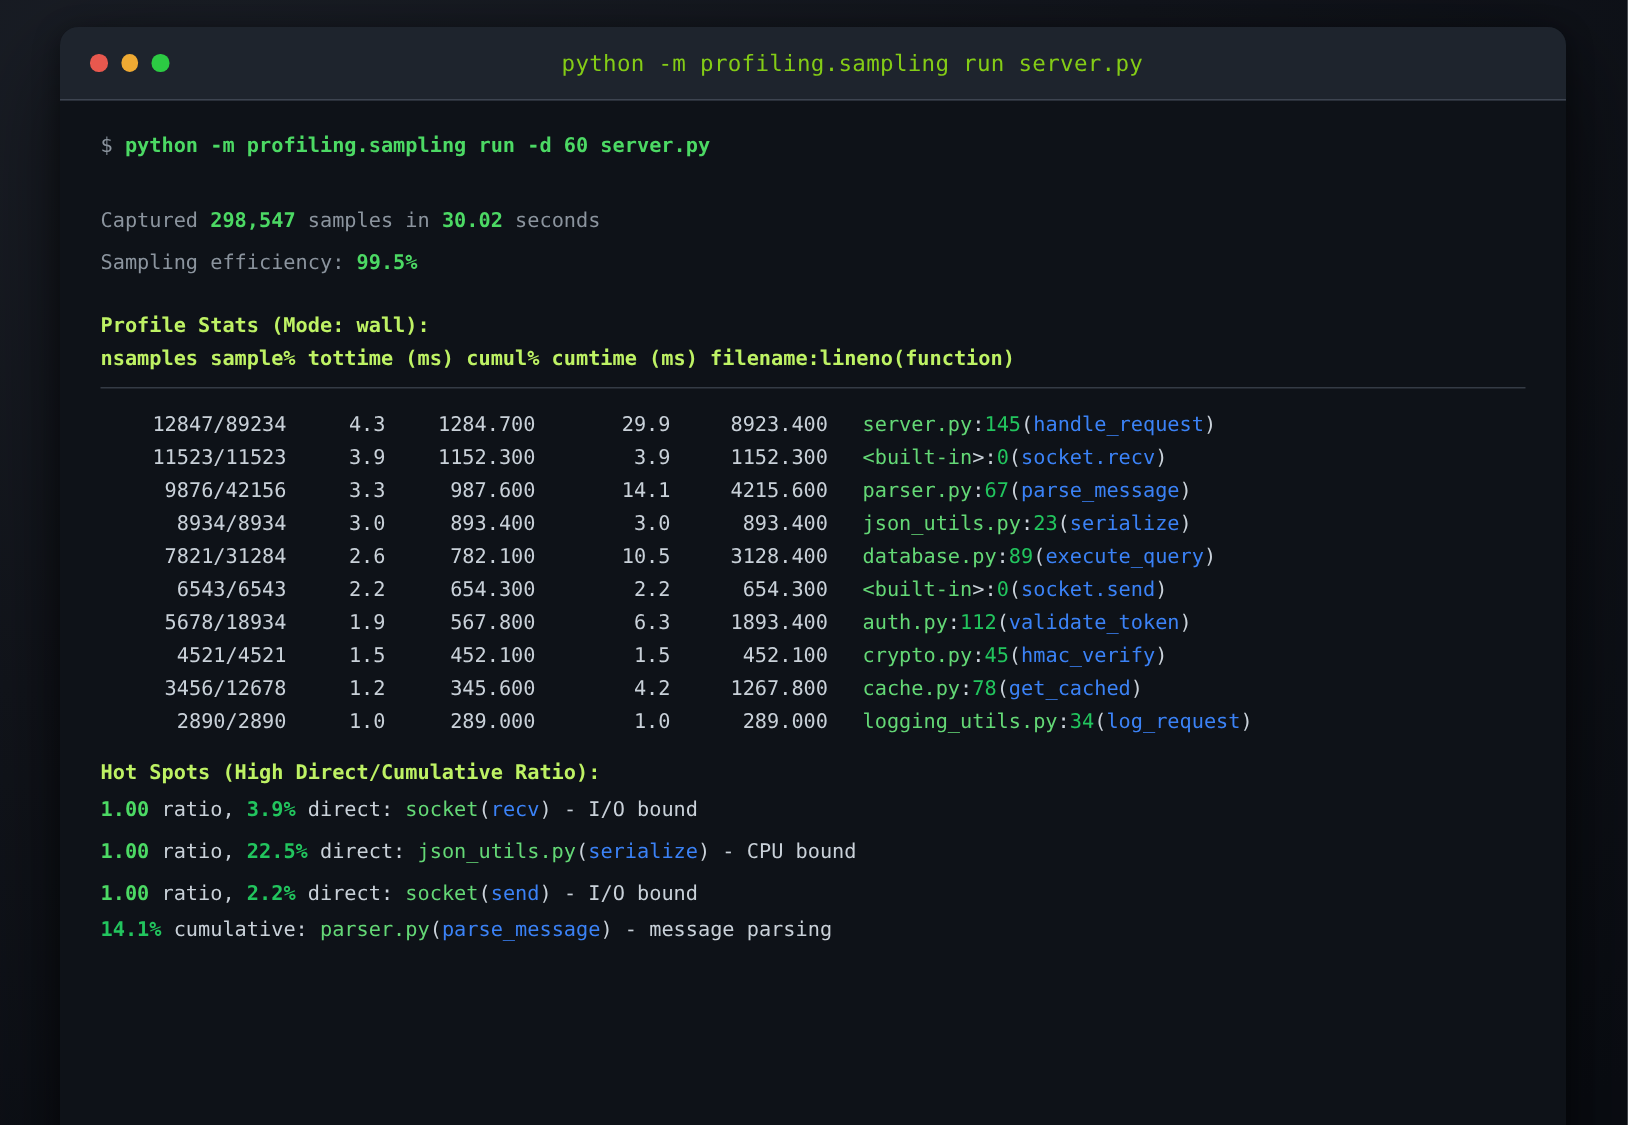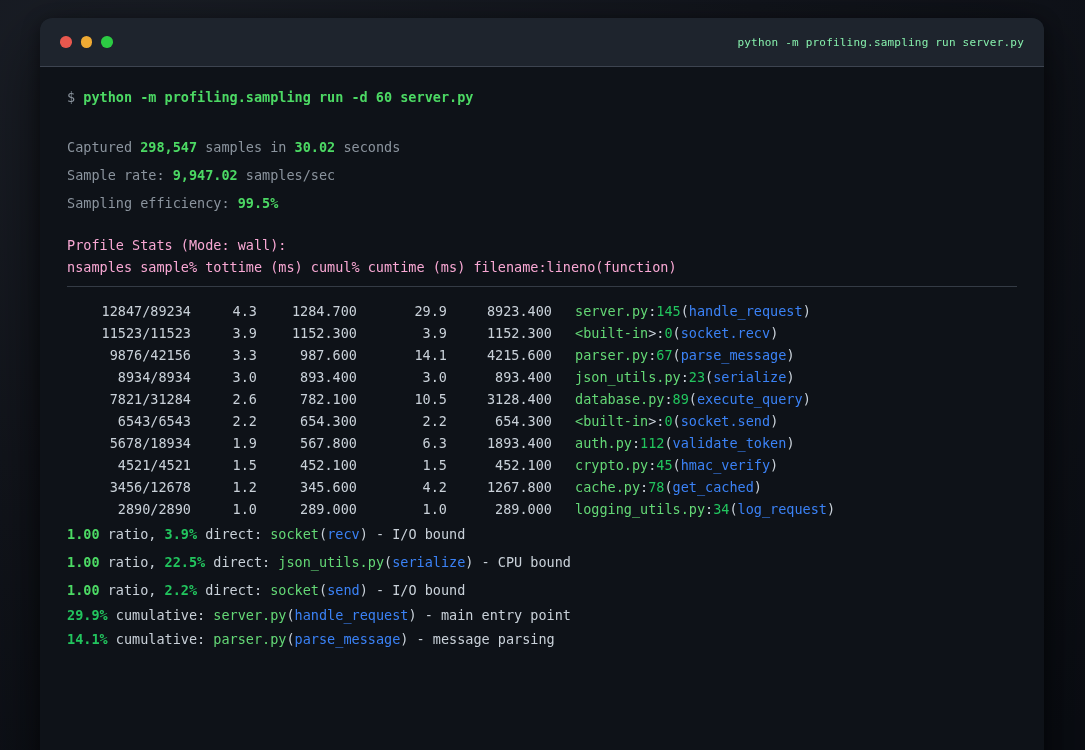--- a/index.html
+++ b/index.html
@@ -35,43 +35,43 @@
   .light {
     width: 11.5px; height: 11.5px;
     border-radius: 50%;
     border: none; padding: 0; cursor: pointer;
   }
   .light.red    { background: #e8584e; }
   .light.yellow { background: #efaa33; }
   .light.green  { background: #2ccb43; }
   .titletext {
     flex: 1;
-    text-align: right;
-    color: #86efac;
-    font-size: 11px;
+    text-align: center;
+    color: #84cc16;
+    font-size: 15px;
     letter-spacing: 0.2px;
   }
   .term {
     padding: 19px 27px 0 27px;
     font-size: 13.5px;
     color: #c9d1d9;
   }
   .line {
     line-height: 22px;
     height: 22px;
     white-space: pre;
   }
   .muted   { color: #8b949e; }
   .fg      { color: #c9d1d9; }
   .grn     { color: #4cd964; }
   .grnfile { color: #64d876; }
   .org     { color: #22c55e; }
   .blu     { color: #3b82f6; }
   .bold    { font-weight: bold; }
-  .heading { color: #f9a8d4; font-weight: normal; }
+  .heading { color: #bef264; font-weight: bold; }
   .table-divider {
     border-top: 1px solid #343b45;
     margin: 8px 0 13px 0;
   }
   .prow { display: flex; }
   .cell { white-space: pre; }
   .c-num { text-align: right; }
   .c1 { width: 124px; }
   .c2 { width: 66px; }
   .c3 { width: 100px; }
@@ -99,21 +99,20 @@
     </div>
     <div class="titletext">python -m profiling.sampling run server.py</div>
   </div>
 
   <div class="term">
 
     <div class="line"><span class="muted">$ </span><span class="grn bold">python -m profiling.sampling run -d 60 server.py</span></div>
 
     <div class="line mt16"><span class="muted">Captured </span><span class="grn bold">298,547</span><span class="muted"> samples in </span><span class="grn bold">30.02</span><span class="muted"> seconds</span></div>
 
-    <div class="line mt6"><span class="muted">Sample rate: </span><span class="grn bold">9,947.02</span><span class="muted"> samples/sec</span></div>
 
     <div class="line mt6"><span class="muted">Sampling efficiency: </span><span class="grn bold">99.5%</span></div>
 
     <div class="line heading mt20">Profile Stats (Mode: wall):</div>
     <div class="line heading">nsamples sample% tottime (ms) cumul% cumtime (ms) filename:lineno(function)</div>
 
     <div class="table-divider"></div>
 
     <div id="profile-rows">
         <div class="prow line"><div class="cell c-num fg c1">12847/89234</div><div class="cell c-num fg c2">4.3</div><div class="cell c-num fg c3">1284.700</div><div class="cell c-num fg c4">29.9</div><div class="cell c-num fg c5">8923.400</div><div class="cell c6"><span class="grnfile">server.py</span><span class="fg">:</span><span class="org">145</span><span class="fg">(</span><span class="blu">handle_request</span><span class="fg">)</span></div></div>
@@ -122,25 +121,25 @@
         <div class="prow line"><div class="cell c-num fg c1">8934/8934</div><div class="cell c-num fg c2">3.0</div><div class="cell c-num fg c3">893.400</div><div class="cell c-num fg c4">3.0</div><div class="cell c-num fg c5">893.400</div><div class="cell c6"><span class="grnfile">json_utils.py</span><span class="fg">:</span><span class="org">23</span><span class="fg">(</span><span class="blu">serialize</span><span class="fg">)</span></div></div>
         <div class="prow line"><div class="cell c-num fg c1">7821/31284</div><div class="cell c-num fg c2">2.6</div><div class="cell c-num fg c3">782.100</div><div class="cell c-num fg c4">10.5</div><div class="cell c-num fg c5">3128.400</div><div class="cell c6"><span class="grnfile">database.py</span><span class="fg">:</span><span class="org">89</span><span class="fg">(</span><span class="blu">execute_query</span><span class="fg">)</span></div></div>
         <div class="prow line"><div class="cell c-num fg c1">6543/6543</div><div class="cell c-num fg c2">2.2</div><div class="cell c-num fg c3">654.300</div><div class="cell c-num fg c4">2.2</div><div class="cell c-num fg c5">654.300</div><div class="cell c6"><span class="grnfile">&lt;built-in</span><span class="fg">&gt;</span><span class="fg">:</span><span class="org">0</span><span class="fg">(</span><span class="blu">socket.send</span><span class="fg">)</span></div></div>
         <div class="prow line"><div class="cell c-num fg c1">5678/18934</div><div class="cell c-num fg c2">1.9</div><div class="cell c-num fg c3">567.800</div><div class="cell c-num fg c4">6.3</div><div class="cell c-num fg c5">1893.400</div><div class="cell c6"><span class="grnfile">auth.py</span><span class="fg">:</span><span class="org">112</span><span class="fg">(</span><span class="blu">validate_token</span><span class="fg">)</span></div></div>
         <div class="prow line"><div class="cell c-num fg c1">4521/4521</div><div class="cell c-num fg c2">1.5</div><div class="cell c-num fg c3">452.100</div><div class="cell c-num fg c4">1.5</div><div class="cell c-num fg c5">452.100</div><div class="cell c6"><span class="grnfile">crypto.py</span><span class="fg">:</span><span class="org">45</span><span class="fg">(</span><span class="blu">hmac_verify</span><span class="fg">)</span></div></div>
         <div class="prow line"><div class="cell c-num fg c1">3456/12678</div><div class="cell c-num fg c2">1.2</div><div class="cell c-num fg c3">345.600</div><div class="cell c-num fg c4">4.2</div><div class="cell c-num fg c5">1267.800</div><div class="cell c6"><span class="grnfile">cache.py</span><span class="fg">:</span><span class="org">78</span><span class="fg">(</span><span class="blu">get_cached</span><span class="fg">)</span></div></div>
         <div class="prow line"><div class="cell c-num fg c1">2890/2890</div><div class="cell c-num fg c2">1.0</div><div class="cell c-num fg c3">289.000</div><div class="cell c-num fg c4">1.0</div><div class="cell c-num fg c5">289.000</div><div class="cell c6"><span class="grnfile">logging_utils.py</span><span class="fg">:</span><span class="org">34</span><span class="fg">(</span><span class="blu">log_request</span><span class="fg">)</span></div></div>
       </div>
 
 
+    <div class="line heading mt12">Hot Spots (High Direct/Cumulative Ratio):</div>
     <div id="hot-spots">
         <div class="line mt3"><span class="grn bold">1.00</span><span class="fg"> ratio, </span><span class="org bold">3.9%</span><span class="fg"> direct: </span><span class="grnfile">socket</span><span class="fg">(</span><span class="blu">recv</span><span class="fg">)</span><span class="fg"> - I/O bound</span></div>
         <div class="line mt6"><span class="grn bold">1.00</span><span class="fg"> ratio, </span><span class="org bold">22.5%</span><span class="fg"> direct: </span><span class="grnfile">json_utils.py</span><span class="fg">(</span><span class="blu">serialize</span><span class="fg">)</span><span class="fg"> - CPU bound</span></div>
         <div class="line mt6"><span class="grn bold">1.00</span><span class="fg"> ratio, </span><span class="org bold">2.2%</span><span class="fg"> direct: </span><span class="grnfile">socket</span><span class="fg">(</span><span class="blu">send</span><span class="fg">)</span><span class="fg"> - I/O bound</span></div>
       </div>
 
     <div id="orchestrators">
-        <div class="line mt3"><span class="org bold">29.9%</span><span class="fg"> cumulative: </span><span class="grnfile">server.py</span><span class="fg">(</span><span class="blu">handle_request</span><span class="fg">)</span><span class="fg"> - main entry point</span></div>
         <div class="line mt2"><span class="org bold">14.1%</span><span class="fg"> cumulative: </span><span class="grnfile">parser.py</span><span class="fg">(</span><span class="blu">parse_message</span><span class="fg">)</span><span class="fg"> - message parsing</span></div>
       </div>
 
   </div>
 </div>
 
 </body></html>

